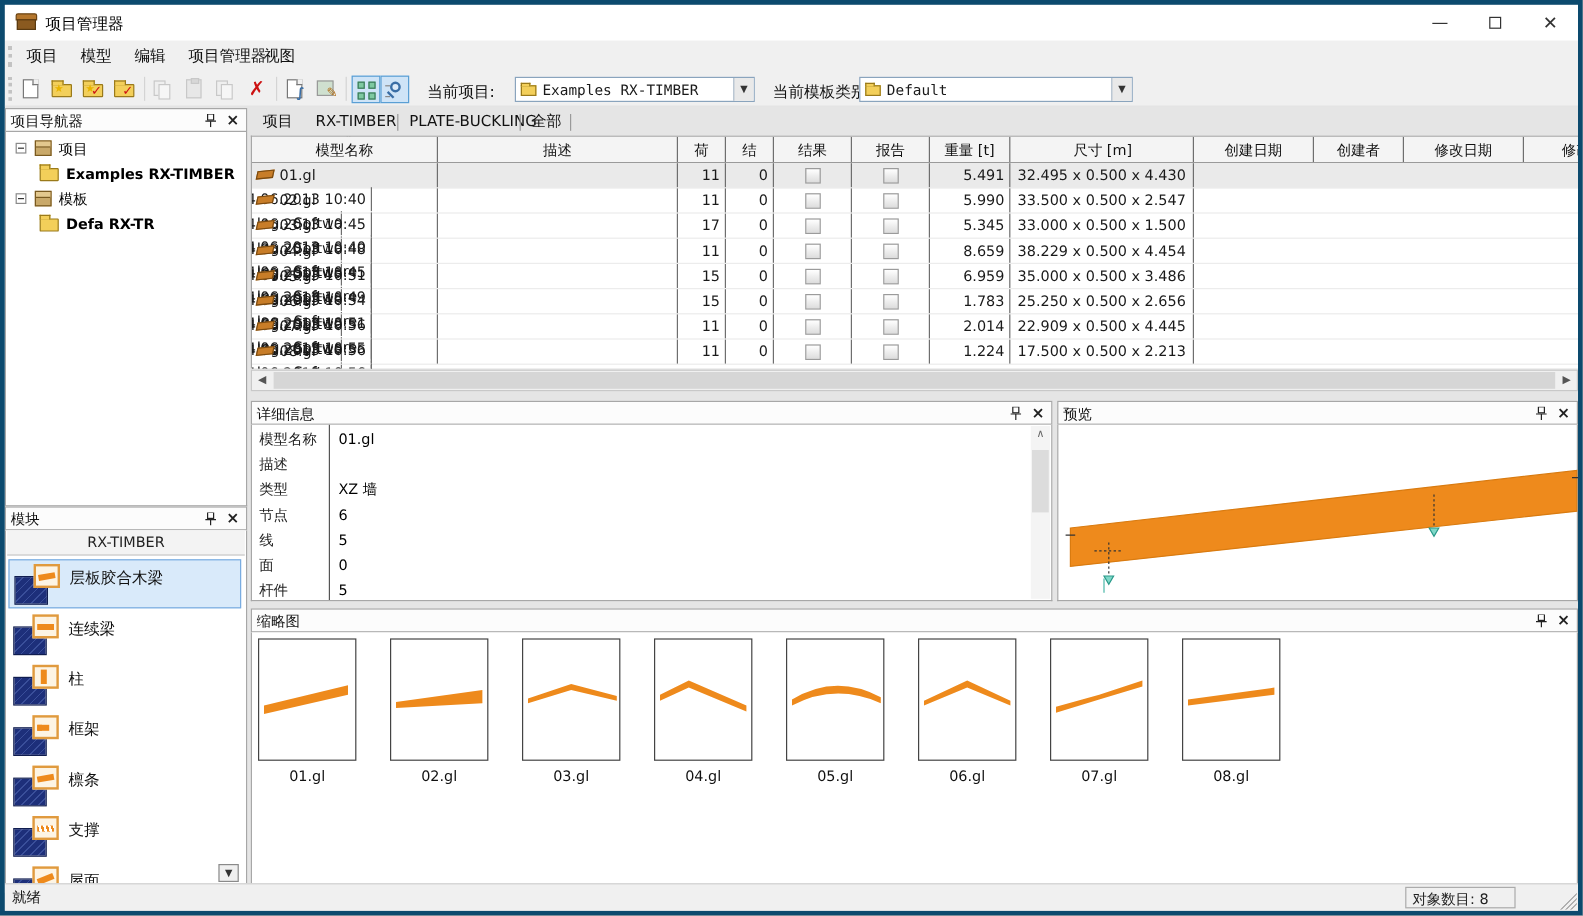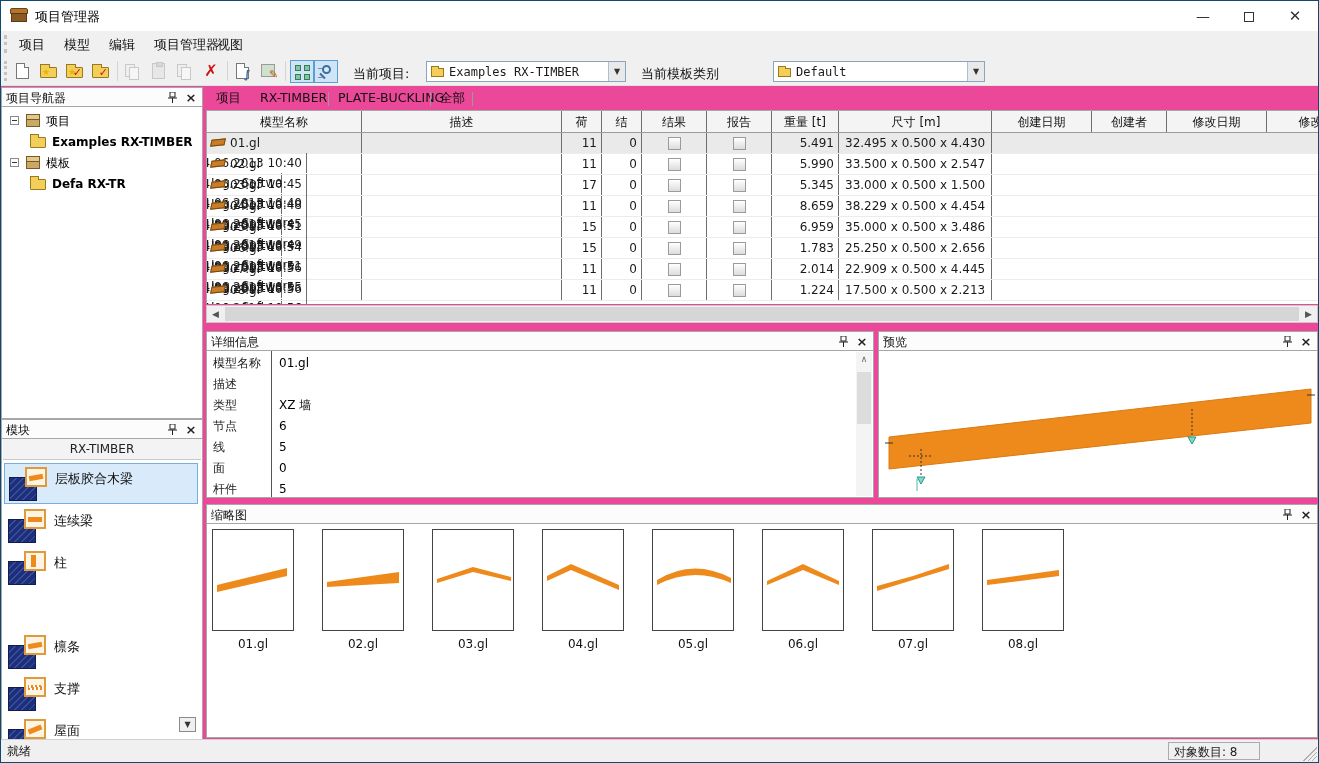--- a/index.html
+++ b/index.html
@@ -1,17 +1,17 @@
 <!DOCTYPE html>
 <html><head>
 <meta charset="utf-8">
 <style>
   * { margin:0; padding:0; box-sizing:border-box; font-family:"DejaVu Sans","Liberation Sans",sans-serif; }
   html,body { width:1319px; height:763px; background:#888; }
-  .window { position:relative; width:1319px; height:763px; background:#ec4899; border:1px solid #0c4a6e; overflow:hidden; font-size:12px; color:#1a1a1a; }
+  .window { position:relative; width:1319px; height:763px; background:#e5e5e5; border:4px solid #0c4a6e; overflow:hidden; font-size:12px; color:#1a1a1a; }
 
   
   .titlebar { position:absolute; left:0; top:0; right:0; height:30px; background:#ffffff; }
   .app-icon { position:absolute; left:9px; top:7px; width:18px; height:15px; }
   .app-icon .lid { position:absolute; left:0; top:0; width:18px; height:6px; background:#b4762c; border:1px solid #6b4414; border-radius:2px 2px 0 0; }
   .app-icon .box { position:absolute; left:1px; top:5px; width:16px; height:9px; background:#8a5a20; border:1px solid #5a3a10; }
   .title-text { position:absolute; left:34px; top:7px; font-size:13px; color:#000; }
   .win-btn { position:absolute; top:0; width:46px; height:30px; text-align:center; line-height:30px; font-size:14px; color:#333; }
   .btn-min { right:92px; } .btn-max { right:46px; } .btn-close { right:0; font-size:15px; }
   .btn-max .sq { display:inline-block; width:10px; height:10px; border:1px solid #333; vertical-align:middle; }
@@ -219,21 +219,21 @@
           <div class="handle"></div>
         </div>
       </div>
     <div class="tb-label" style="left:352px">当前项目:</div>
     <div class="combo" style="left:425px;width:200px">
       <div class="cfold"></div>
       <div class="ctext">Examples RX-TIMBER</div>
       <div class="carrow">▼</div>
     </div>
     <div class="tb-label" style="left:640px">当前模板类别</div>
-    <div class="combo" style="left:772px;width:212px">
+    <div class="combo" style="left:712px;width:228px">
       <div class="cfold"></div>
       <div class="ctext">Default</div>
       <div class="carrow">▼</div>
     </div>
   </div>
 
   <div class="panel-hdr" style="left:0;top:86px;width:202px">
     <div class="ptitle">项目导航器</div>
     <div class="phbtn" style="right:22px"><svg class="pin-svg" width="9" height="11" viewBox="0 0 9 11">
           <rect x="2" y="0" width="5" height="5" fill="none" stroke="#222"></rect>
@@ -293,20 +293,29 @@
       <div class="mod-label">连续梁</div>
     </div>
     <div class="mod-item" style="top:109px">
       <div class="mod-icon">
           <div class="mod-navy"></div>
           <div class="mod-badge">
             <div class="mod-glyph g-col"></div>
           </div>
         </div>
       <div class="mod-label">柱</div>
+    </div>
+    <div class="mod-item" style="top:151px">
+      <div class="mod-icon">
+          <div class="mod-navy"></div>
+          <div class="mod-badge">
+            <div class="mod-glyph g-frame"></div>
+          </div>
+        </div>
+      <div class="mod-label">框架</div>
     </div>
     <div class="mod-item" style="top:193px">
       <div class="mod-icon">
           <div class="mod-navy"></div>
           <div class="mod-badge">
             <div class="mod-glyph"></div>
           </div>
         </div>
       <div class="mod-label">檩条</div>
     </div>

